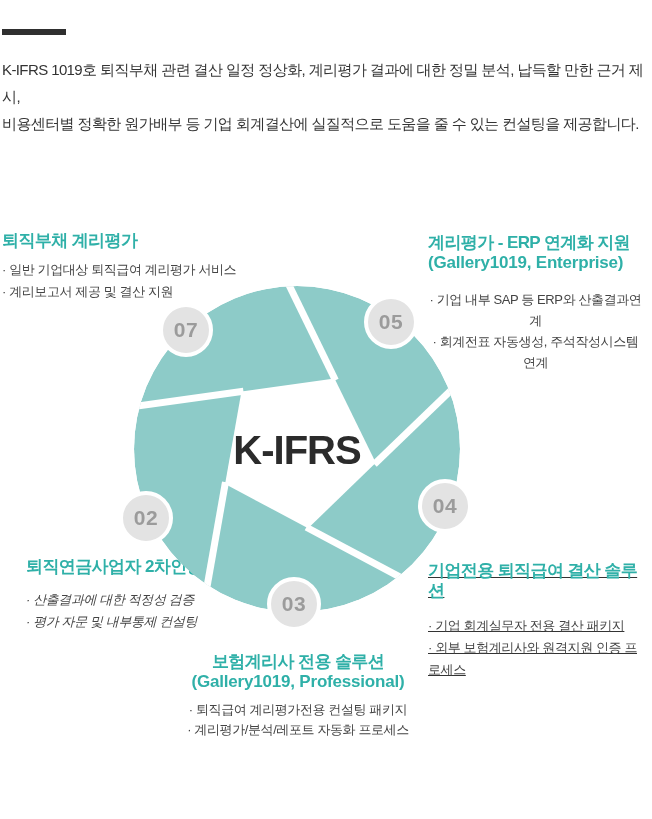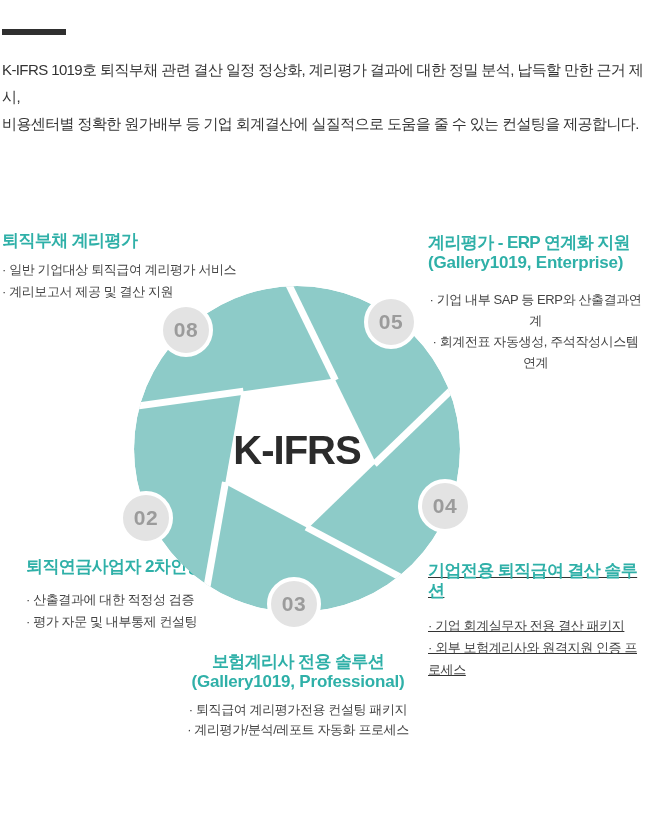--- a/index.html
+++ b/index.html
@@ -10,21 +10,21 @@
   .accent-bar{position:absolute;left:2px;top:29px;width:64px;height:6px;background:#2f2f2f;}
   .intro{position:absolute;left:2px;top:56px;margin:0;width:648px;
     font-size:15px;font-weight:400;color:#333;line-height:27px;letter-spacing:-0.6px;}
   
   .section h3{margin:0;font-size:17px;font-weight:700;color:#2fb0a8;line-height:20px;letter-spacing:-0.6px;}
   .section .subtitle{font-size:17px;font-weight:700;color:#2fb0a8;line-height:20px;letter-spacing:-0.2px;}
   .section ul{list-style:none;margin:8px 0 0;padding:0;font-size:13px;color:#444;letter-spacing:-0.4px;}
   .section li{line-height:22px;}
   .s1{position:absolute;left:2px;top:231px;}
   .s2{position:absolute;left:26px;top:557px;}
-  .s2 ul{margin-top:12px;}
+  .s2 ul{margin-top:12px;font-style:italic;}
   .s3{position:absolute;left:148px;top:652px;width:300px;text-align:center;}
   .s3 ul{margin-top:8px;}
   .s3 li{line-height:20px;}
   .s4{position:absolute;left:428px;top:561px;width:220px;text-decoration:underline;}
   .s4 ul{margin-top:14px;}
   .s5{position:absolute;left:428px;top:233px;width:215px;}
   .s5 ul{margin-top:16px;text-align:center;}
   .s5 li{line-height:21px;}
   
   .diagram{position:absolute;left:132px;top:284px;width:330px;height:330px;}
@@ -120,20 +120,20 @@
           <line x1="-172" y1="-64.7" x2="-45" y2="-64.7" transform="rotate(144)"></line>
           <line x1="-172" y1="-64.7" x2="-45" y2="-64.7" transform="rotate(216)"></line>
           <line x1="-172" y1="-64.7" x2="-45" y2="-64.7" transform="rotate(288)"></line>
         </g>
         <g transform="translate(165,165) rotate(-8)">
           <polygon points="-47,-64.7 47,-64.7 76.1,24.7 0,80 -76.1,24.7" fill="#ffffff"></polygon>
         </g>
       </g>
     </svg>
     <div class="center-label">K-IFRS</div>
-    <div class="badge b1">08</div>
+    <div class="badge b1">07</div>
     <div class="badge b2">02</div>
     <div class="badge b3">03</div>
     <div class="badge b4">04</div>
     <div class="badge b5">05</div>
   </div>
 
 </div>
 
 </body></html>

